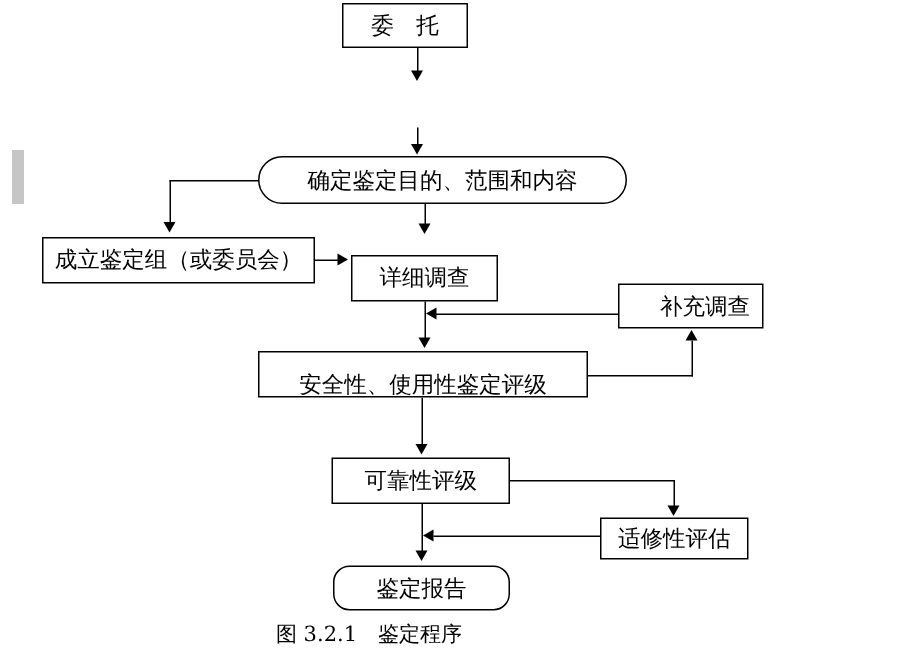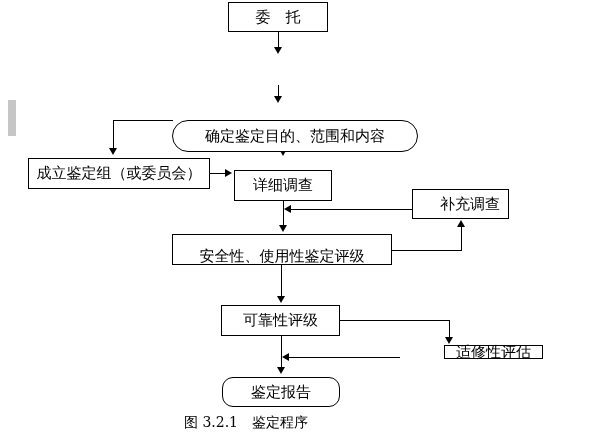--- a/index.html
+++ b/index.html
@@ -86,26 +86,26 @@
     white-space: pre;
   }
 </style>
 </head>
 <body>
 
 <div id="canvas">
 
   <div id="margin-mark"></div>
 
-  <div class="node" style="left:228px; top:2px; width:100px; height:30px;">
+  <div class="node" style="left:228px; top:2px; width:84px; height:30px;">
     <span>委　托</span>
   </div>
 
 
-  <div class="node" style="left:172px; top:120px; width:246px; height:32px;border-radius:16px;">
+  <div class="node" style="left:172px; top:104px; width:246px; height:32px;border-radius:16px;">
     <span>确定鉴定目的、范围和内容</span>
   </div>
 
   <div class="node" style="left:28px; top:158px; width:182px; height:31px;">
     <span>成立鉴定组（或委员会）</span>
   </div>
 
   <div class="node" style="left:234px; top:158px; width:98px; height:31px;margin-top:12px;">
     <span>详细调查</span>
   </div>
@@ -115,21 +115,21 @@
   </div>
 
   <div class="node" style="left:172px; top:234px; width:220px; height:31px;align-items:flex-end;">
     <span>安全性、使用性鉴定评级</span>
   </div>
 
   <div class="node" style="left:221px; top:305px; width:119px; height:31px;">
     <span>可靠性评级</span>
   </div>
 
-  <div class="node" style="left:400px; top:345px; width:99px; height:14px;margin-left:44px;">
+  <div class="node" style="left:400px; top:345px; width:99px; height:28px;">
     <span>适修性评估</span>
   </div>
 
   <div class="node" style="left:222px; top:377px; width:118px; height:30px;border-radius:11px;">
     <span>鉴定报告</span>
   </div>
 
   <div class="edge v" style="left:278px; top:32px; height:16px;"></div>
   <div class="arrow down" style="left:274px; top:47px;"></div>
 

